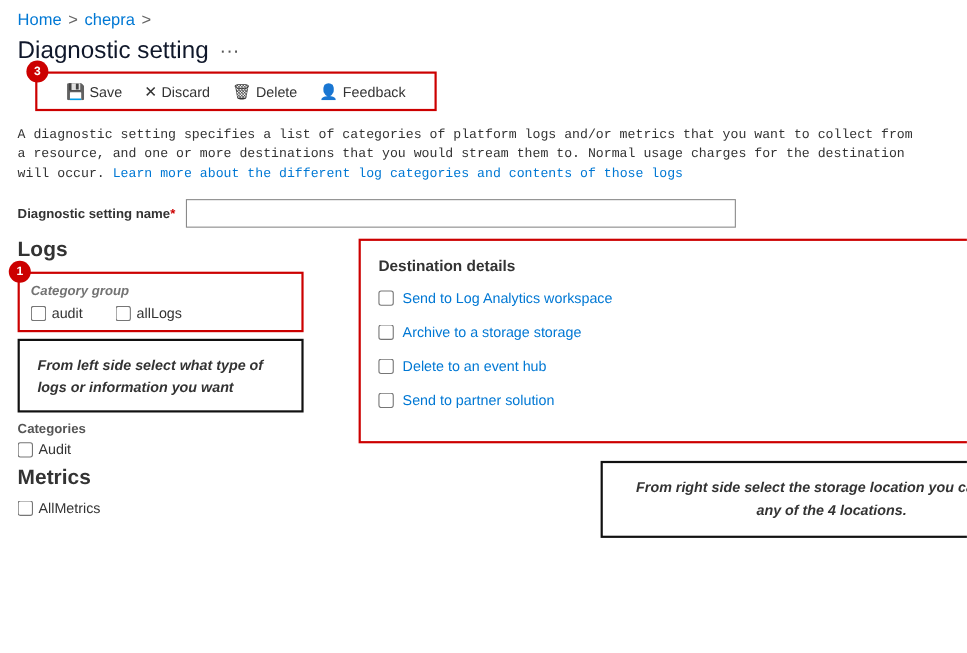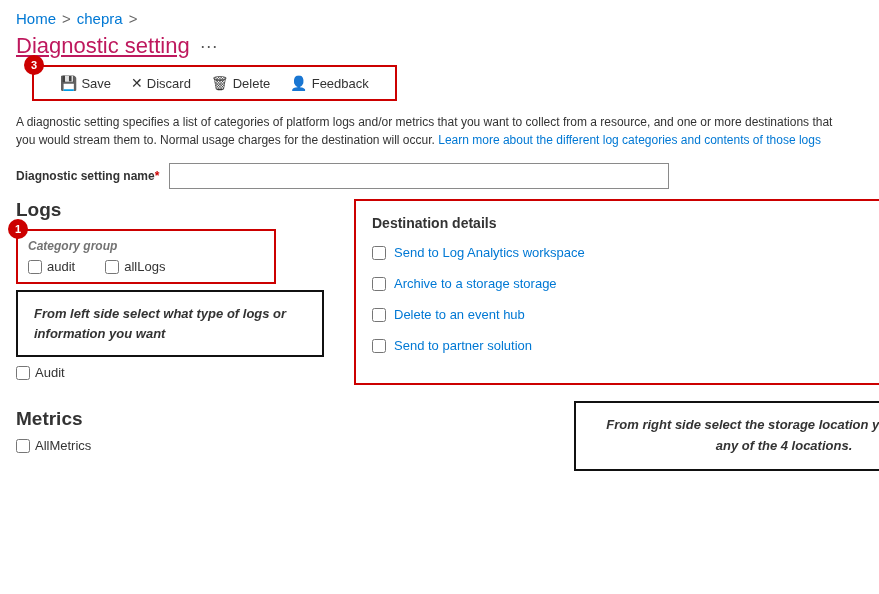--- a/index.html
+++ b/index.html
@@ -25,22 +25,21 @@
 
     .page-title-row {
       display: flex;
       align-items: center;
       gap: 10px;
       padding: 0 16px 6px;
     }
     .page-title {
       font-size: 22px;
       font-weight: 300;
-      color: #be185d;
-      text-decoration: underline;
+      color: #0f172a;
     }
     .more-icon {
       font-size: 18px;
       color: #555;
       cursor: pointer;
     }
 
     .toolbar {
       display: flex;
       align-items: center;
@@ -78,20 +77,21 @@
       color: #333;
     }
     .toolbar-btn .icon { font-size: 14px; }
 
     .description {
       padding: 4px 16px 10px;
       font-size: 12px;
       color: #333;
       max-width: 860px;
       line-height: 1.5;
+      font-family: Liberation Mono, monospace;
     }
     .description a { color: #0078d4; text-decoration: none; }
 
     .form-section {
       padding: 4px 16px;
       display: flex;
       align-items: center;
       gap: 10px;
       margin-bottom: 6px;
     }
@@ -176,37 +176,37 @@
       cursor: pointer;
     }
 
     .tooltip-box {
       background: #fff;
       border: 2px solid #111;
       padding: 12px 16px;
       font-size: 13px;
       font-style: italic;
       font-weight: bold;
-      width: 308px;
+      width: 260px;
       margin: 6px 0;
       line-height: 1.5;
     }
 
     .categories-section {
       margin-top: 8px;
     }
     .categories-label {
       font-size: 12px;
       font-weight: 600;
       color: #555;
       margin-bottom: 4px;
     }
 
     .metrics-section {
-      margin-top: 28px;
+      margin-top: 8px;
     }
 
     .right-panel {
       flex: 1;
     }
 
     .destination-box {
       border: 2px solid #c00;
       padding: 14px 16px;
       position: relative;
@@ -317,20 +317,21 @@
           <span>allLogs</span>
         </label>
       </div>
     </div>
 
     <div class="tooltip-box">
       <span>From left side select what type of logs or information you want</span>
     </div>
 
     <div class="categories-section">
+      <div class="categories-label">Categories</div>
       <label class="checkbox-item">
         <input type="checkbox" style="">
         <span>Audit</span>
       </label>
     </div>
 
     <div class="metrics-section">
       <div class="section-title">Metrics</div>
       <label class="checkbox-item">
         <input type="checkbox" style="">

